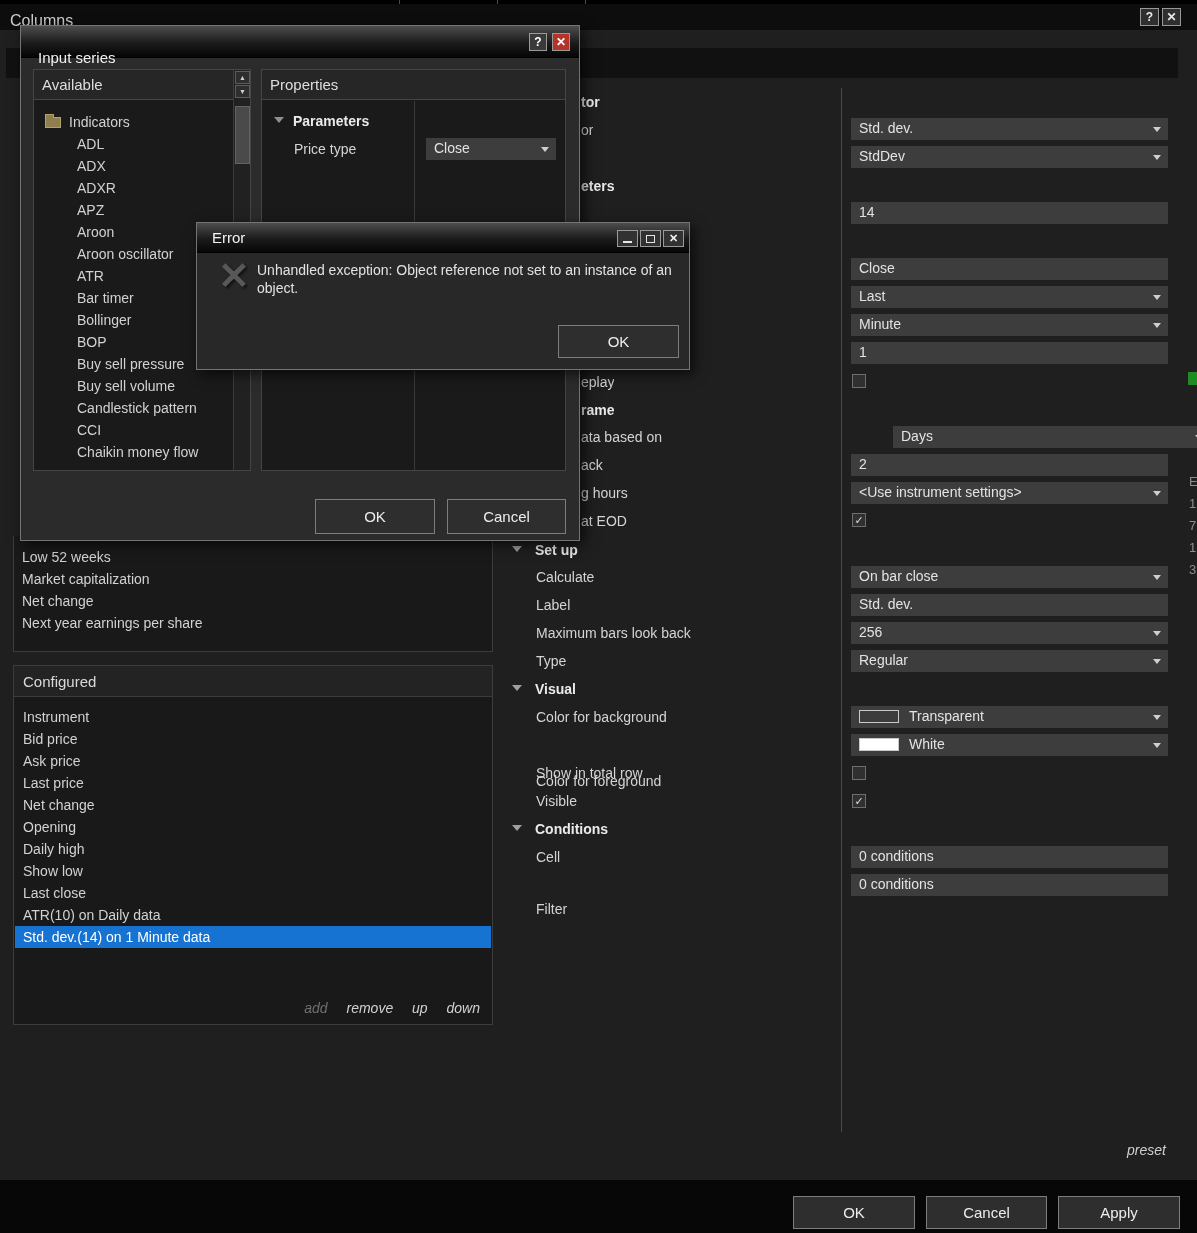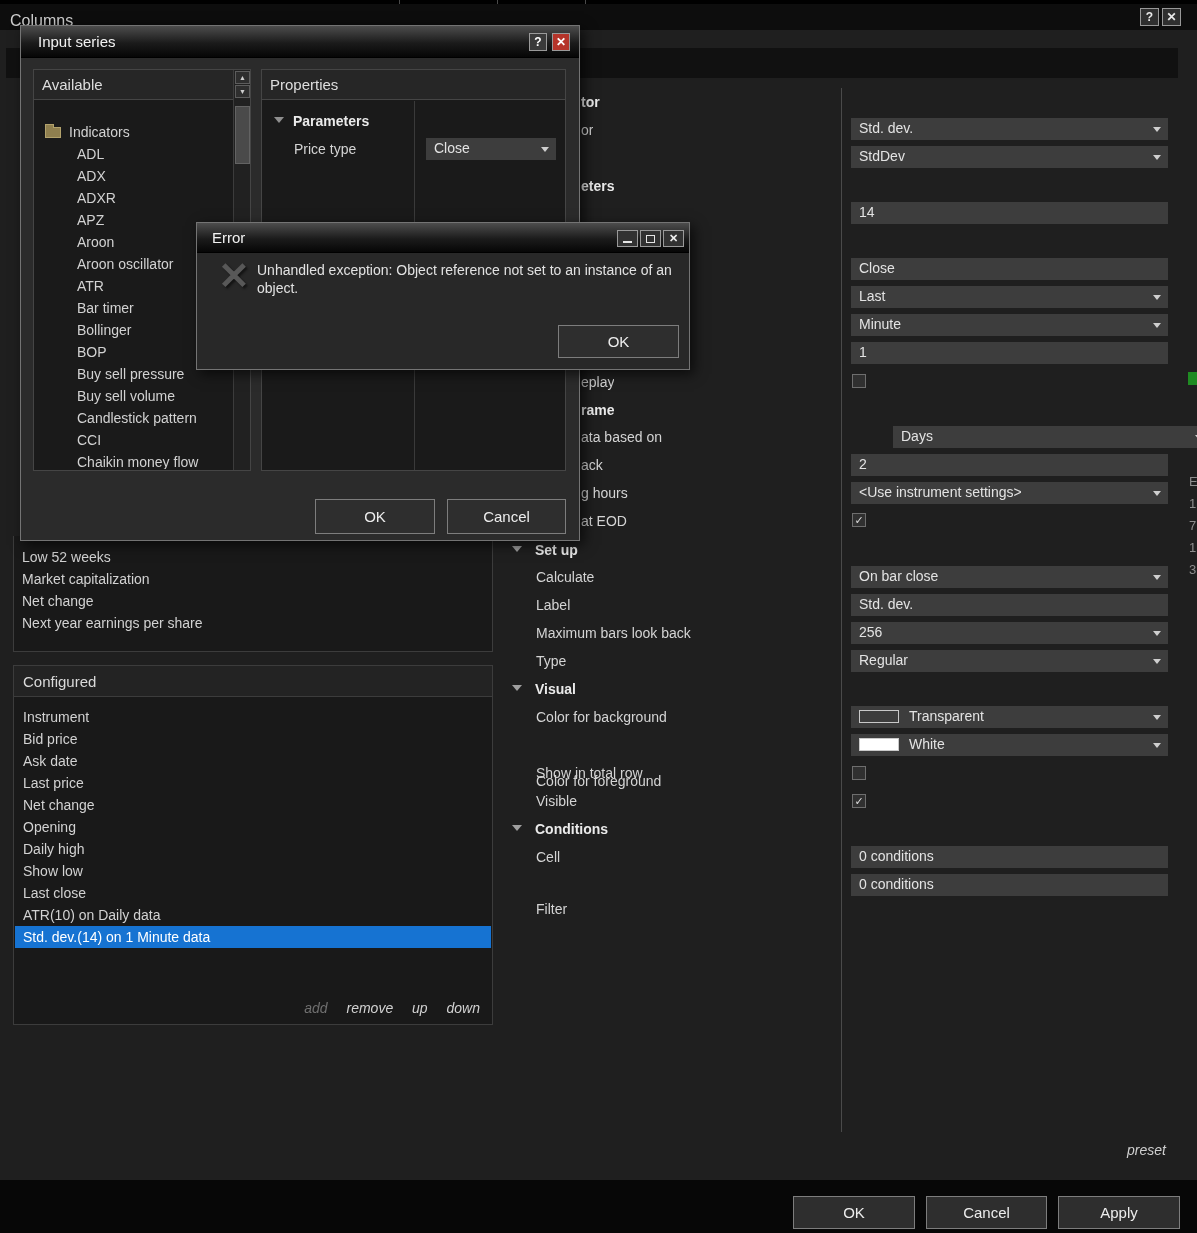--- a/index.html
+++ b/index.html
@@ -63,39 +63,39 @@
   .divider-v { position:absolute; width:1px; background:#4a4a4a; }
   .preset { font-style:italic; font-size:14px; color:#d0d0d0; }
 
   
   .dialog { position:absolute; background:#2b2b2b; border:1px solid #747474; box-shadow:4px 4px 12px rgba(0,0,0,.65); }
   .dialog-titlebar {
     position:absolute; left:0; top:0; right:0; height:32px;
     background:linear-gradient(180deg,#4d4d4d 0%,#1b1b1b 55%,#060606 100%);
     border-bottom:1px solid #000;
   }
-  .dialog-title { position:absolute; left:17px; top:7px; font-size:15px; color:#f2f2f2; }
+  .dialog-title { position:absolute; left:17px; top:23px; font-size:15px; color:#f2f2f2; }
   .tb-btn {
     position:absolute; width:18px; height:18px; top:7px; background:#3a3a3a;
     border:1px solid #9a9a9a; color:#fff; font-size:12px; font-weight:bold;
     text-align:center; line-height:16px;
   }
   .tb-btn.red { background:#b5342a; }
   .btn {
     position:absolute; background:#2e2e2e; border:1px solid #7d7d7d; color:#ededed;
     font-size:15px; text-align:center;
   }
 
   
   .inpanel { position:absolute; background:#1a1a1a; border:1px solid #454545; }
   .inpanel-header {
     position:absolute; left:0; top:0; height:30px; line-height:30px; padding-left:8px;
     font-size:15px; color:#dedede; background:#262626; border-bottom:1px solid #454545;
   }
-  .tree { position:absolute; left:1px; top:31px; right:18px; bottom:1px; overflow:hidden; padding-top:20px; }
+  .tree { position:absolute; left:1px; top:31px; right:18px; bottom:1px; overflow:hidden; padding-top:10px; }
   .tree-row { height:22px; line-height:22px; font-size:14px; color:#d2d2d2; white-space:nowrap; }
   .tree-row.folder-row { padding-left:10px; }
   .tree-row.leaf { padding-left:42px; }
   .folder {
     display:inline-block; position:relative; width:16px; height:11px; background:#8f7f4f;
     border:1px solid #b2a26c; margin-right:8px; vertical-align:-1px;
   }
   .folder::before {
     content:""; position:absolute; left:-1px; top:-4px; width:7px; height:3px;
     background:#8f7f4f; border:1px solid #b2a26c; border-bottom:none;
@@ -142,21 +142,21 @@
   <div class="list-item">Market capitalization</div>
   <div class="list-item">Net change</div>
   <div class="list-item">Next year earnings per share</div>
 </div>
 
 <div class="panel" style="left:13px; top:665px; width:480px; height:360px;">
   <div class="panel-header">Configured</div>
   <div class="a" style="left:1px; top:40px; right:1px; bottom:30px; overflow:hidden;">
     <div class="list-item">Instrument</div>
     <div class="list-item">Bid price</div>
-    <div class="list-item">Ask date</div>
+    <div class="list-item">Ask price</div>
     <div class="list-item">Last price</div>
     <div class="list-item">Net change</div>
     <div class="list-item">Opening</div>
     <div class="list-item">Daily high</div>
     <div class="list-item">Show low</div>
     <div class="list-item">Last close</div>
     <div class="list-item">ATR(10) on Daily data</div>
     <div class="list-item selected">Std. dev.(14) on 1 Minute data</div>
   </div>
   <div class="actions">

